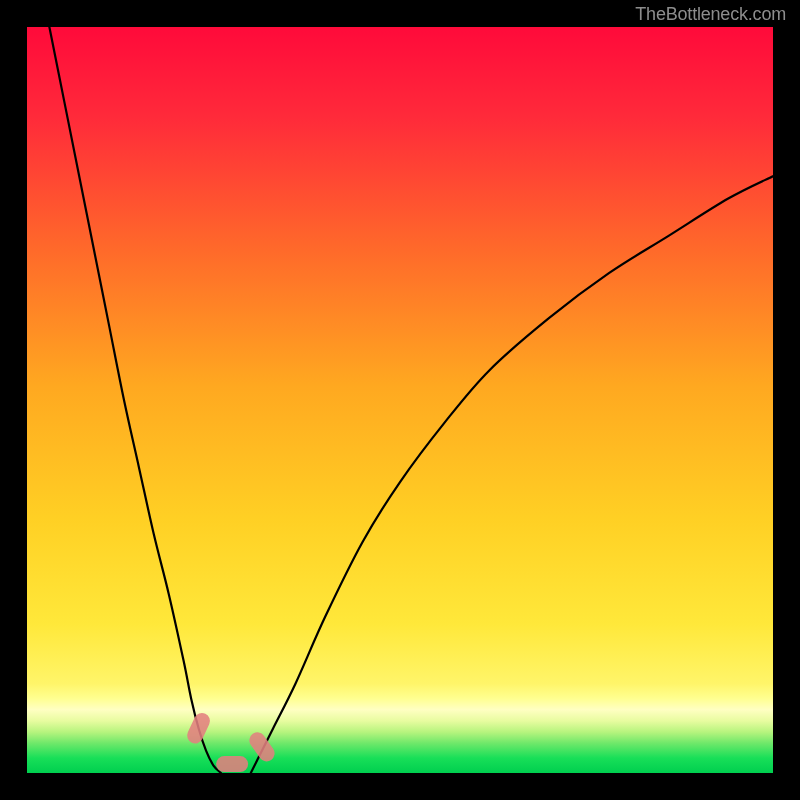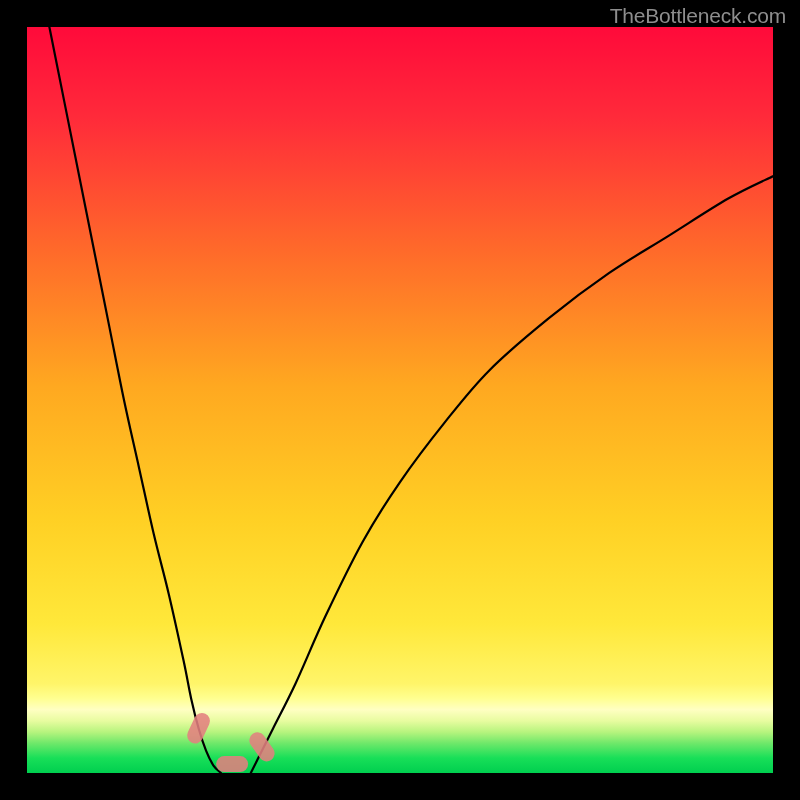--- a/index.html
+++ b/index.html
@@ -23,21 +23,21 @@
     left: 27px;
     top: 27px;
     width: 746px;
     height: 746px;
   }
   .watermark {
     position: absolute;
     top: 4px;
     right: 14px;
     font-family: Arial, Helvetica, sans-serif;
-    font-size: 21px;
+    font-size: 18px;
     color: #8d8d8d;
     font-weight: 400;
     letter-spacing: -0.2px;
   }
 </style>
 </head>
 <body>
 
 <div class="frame">
   <svg class="plot" viewBox="0 0 746 746" preserveAspectRatio="none">

